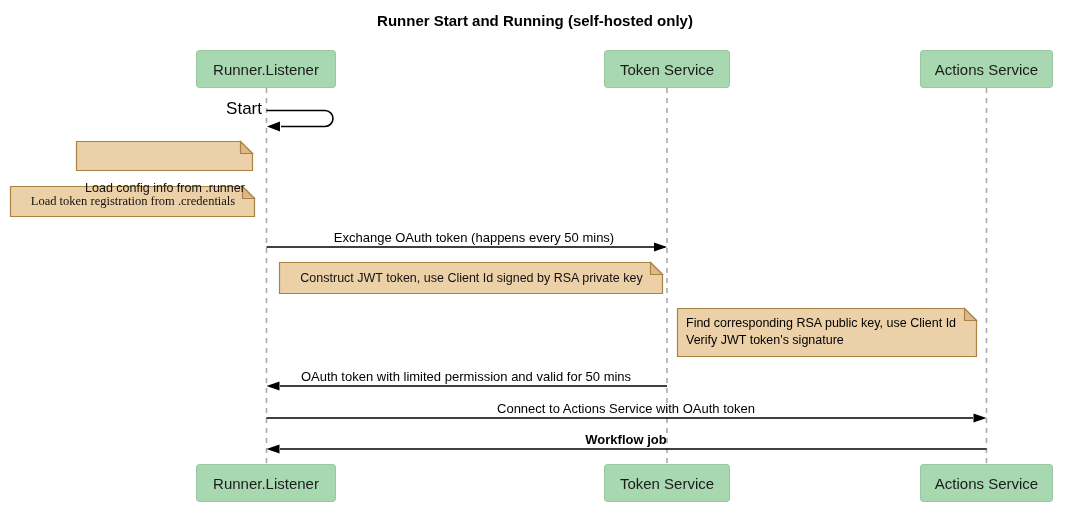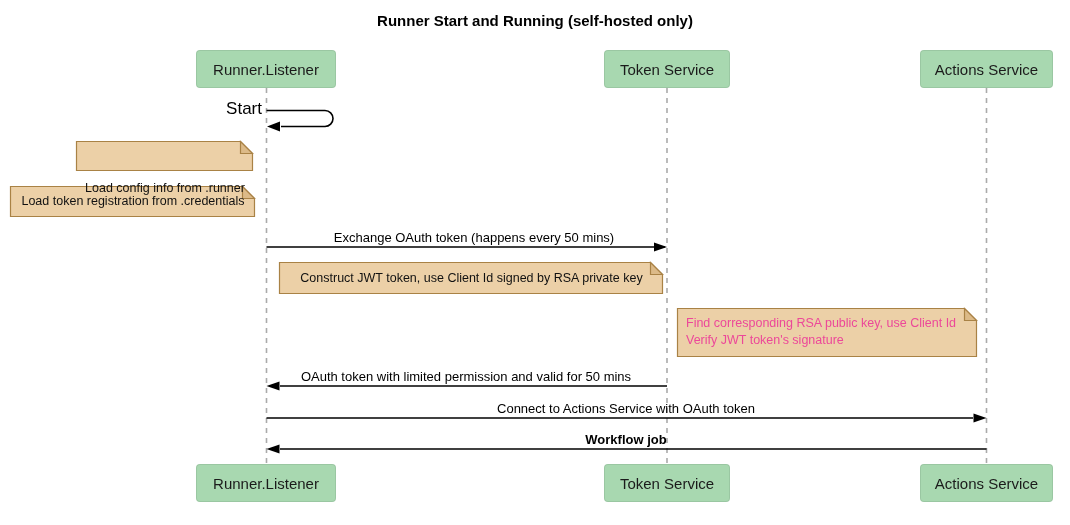--- a/index.html
+++ b/index.html
@@ -60,21 +60,21 @@
     font-size: 12.5px;
     color: #111;
     text-align: center;
     white-space: nowrap;
     overflow: hidden;
   }
   .note-text-multi {
     position: absolute;
     font-size: 12.5px;
     line-height: 17px;
-    color: #ec4899;
+    color: #000000;
     text-align: left;
     white-space: nowrap;
   }
 </style>
 </head>
 <body>
 
 <div class="canvas">
 
   <div class="title">Runner Start and Running (self-hosted only)</div>
@@ -121,20 +121,20 @@
   <div class="participant" style="left:604px; top:464px; width:126px;">Token Service</div>
   <div class="participant" style="left:920px; top:464px; width:133px;">Actions Service</div>
 
   <div class="start-label" style="right:808px; top:101px;">Start</div>
   <div class="msg-label" style="left:466px; top:230px;margin-left:8px;">Exchange OAuth token (happens every 50 mins)</div>
   <div class="msg-label" style="left:466px; top:369px;">OAuth token with limited permission and valid for 50 mins</div>
   <div class="msg-label" style="left:626px; top:401px;">Connect to Actions Service with OAuth token</div>
   <div class="msg-label" style="left:626px; top:432px;font-weight:bold;">Workflow job</div>
 
   <div class="note-text" style="left:77px; top:141px; width:176px; height:30px; line-height:30px;margin-top:32px;">Load config info from .runner</div>
-  <div class="note-text" style="left:11px; top:186px; width:244px; height:31px; line-height:31px;">Load token registration from .credentials</div>
+  <div class="note-text" style="left:11px; top:186px; width:244px; height:31px; line-height:31px;font-family:Liberation Serif, serif;">Load token registration from .credentials</div>
   <div class="note-text" style="left:280px; top:262px; width:383px; height:32px; line-height:32px;">Construct JWT token, use Client Id signed by RSA private key</div>
   <div class="note-text-multi" style="left:686px; top:315px; width:282px;">
     <div>Find corresponding RSA public key, use Client Id</div>
     <div>Verify JWT token's signature</div>
   </div>
 
 </div>
 
 </body></html>

